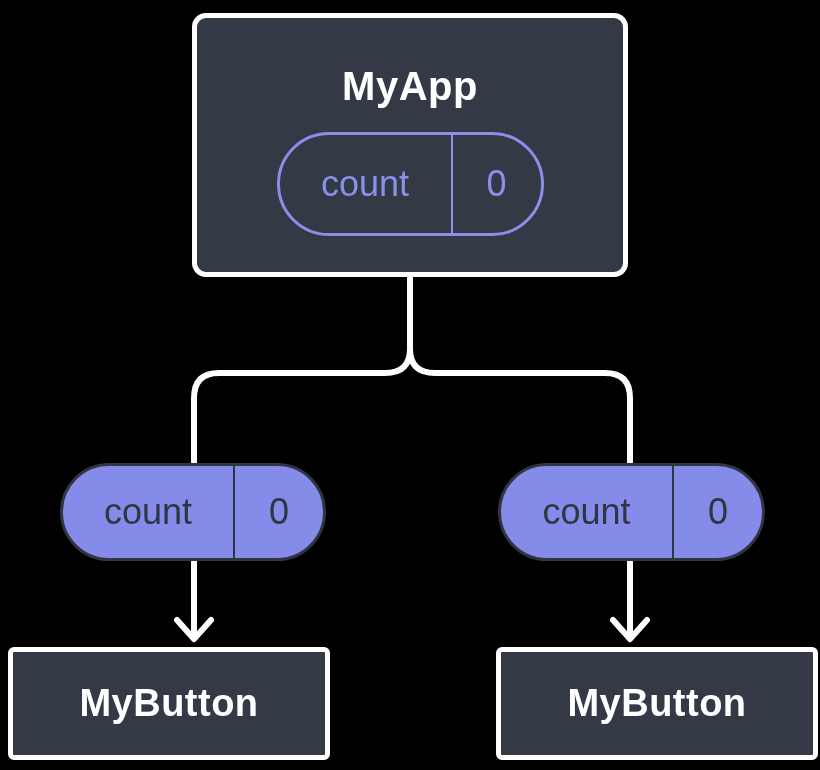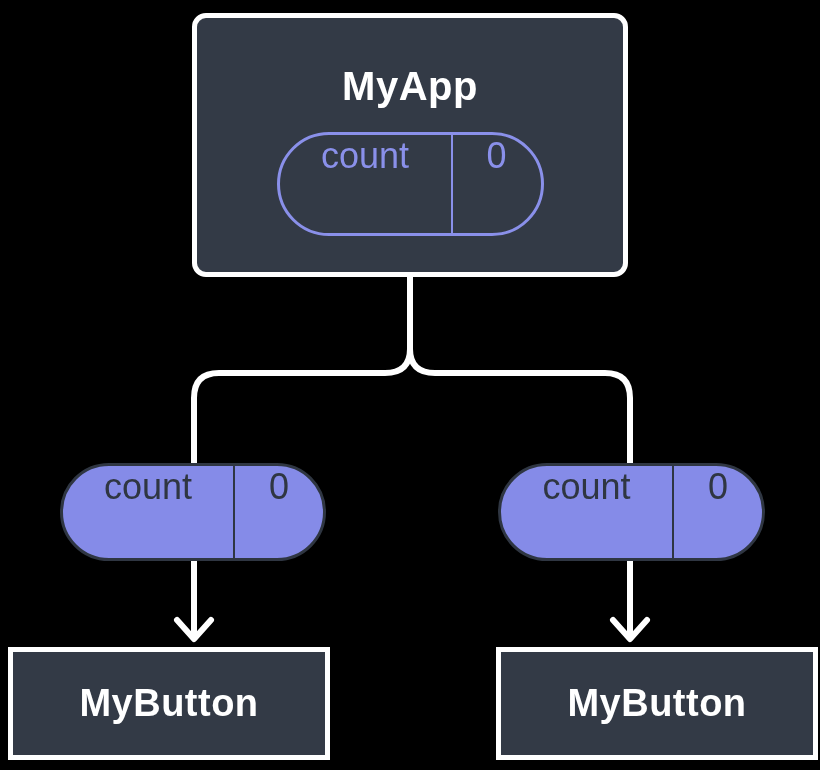--- a/index.html
+++ b/index.html
@@ -13,26 +13,26 @@
 
   .node{
     position:absolute;box-sizing:border-box;
     background:var(--node-fill,#333A46);
     border:5px solid var(--node-border,#fff);
     display:flex;flex-direction:column;align-items:center;
   }
   .node-root{left:192px;top:13px;width:436px;height:264px;border-radius:14px;padding-top:46px;}
   .node-root .node-title{font-size:40px;line-height:44px;}
   .node-title{color:var(--text-light,#fff);font-weight:700;letter-spacing:.5px;}
-  .node-child{justify-content:center;border-radius:0;width:322px;height:113px;}
+  .node-child{justify-content:center;border-radius:6px;width:322px;height:113px;}
   .node-child .node-title{font-size:38px;}
   .child-left{left:8px;top:647px;}
   .child-right{left:496px;top:647px;}
 
-  .pill{display:flex;align-items:flex-start;box-sizing:border-box;overflow:hidden;}
+  .pill{display:flex;align-items:center;box-sizing:border-box;overflow:hidden;}
   .pill-name{flex:1;display:flex;align-items:center;justify-content:center;font-size:36px;}
   .pill-value{width:88px;display:flex;align-items:center;justify-content:center;font-size:36px;}
   .pill-divider{width:2px;align-self:stretch;}
 
   .pill-outline{
     margin-top:24px;width:267px;height:104px;border-radius:52px;
     border:3px solid var(--accent,#8A90EA);color:var(--accent,#8A90EA);
   }
   .pill-outline .pill-divider{background:var(--accent,#8A90EA);}
 

